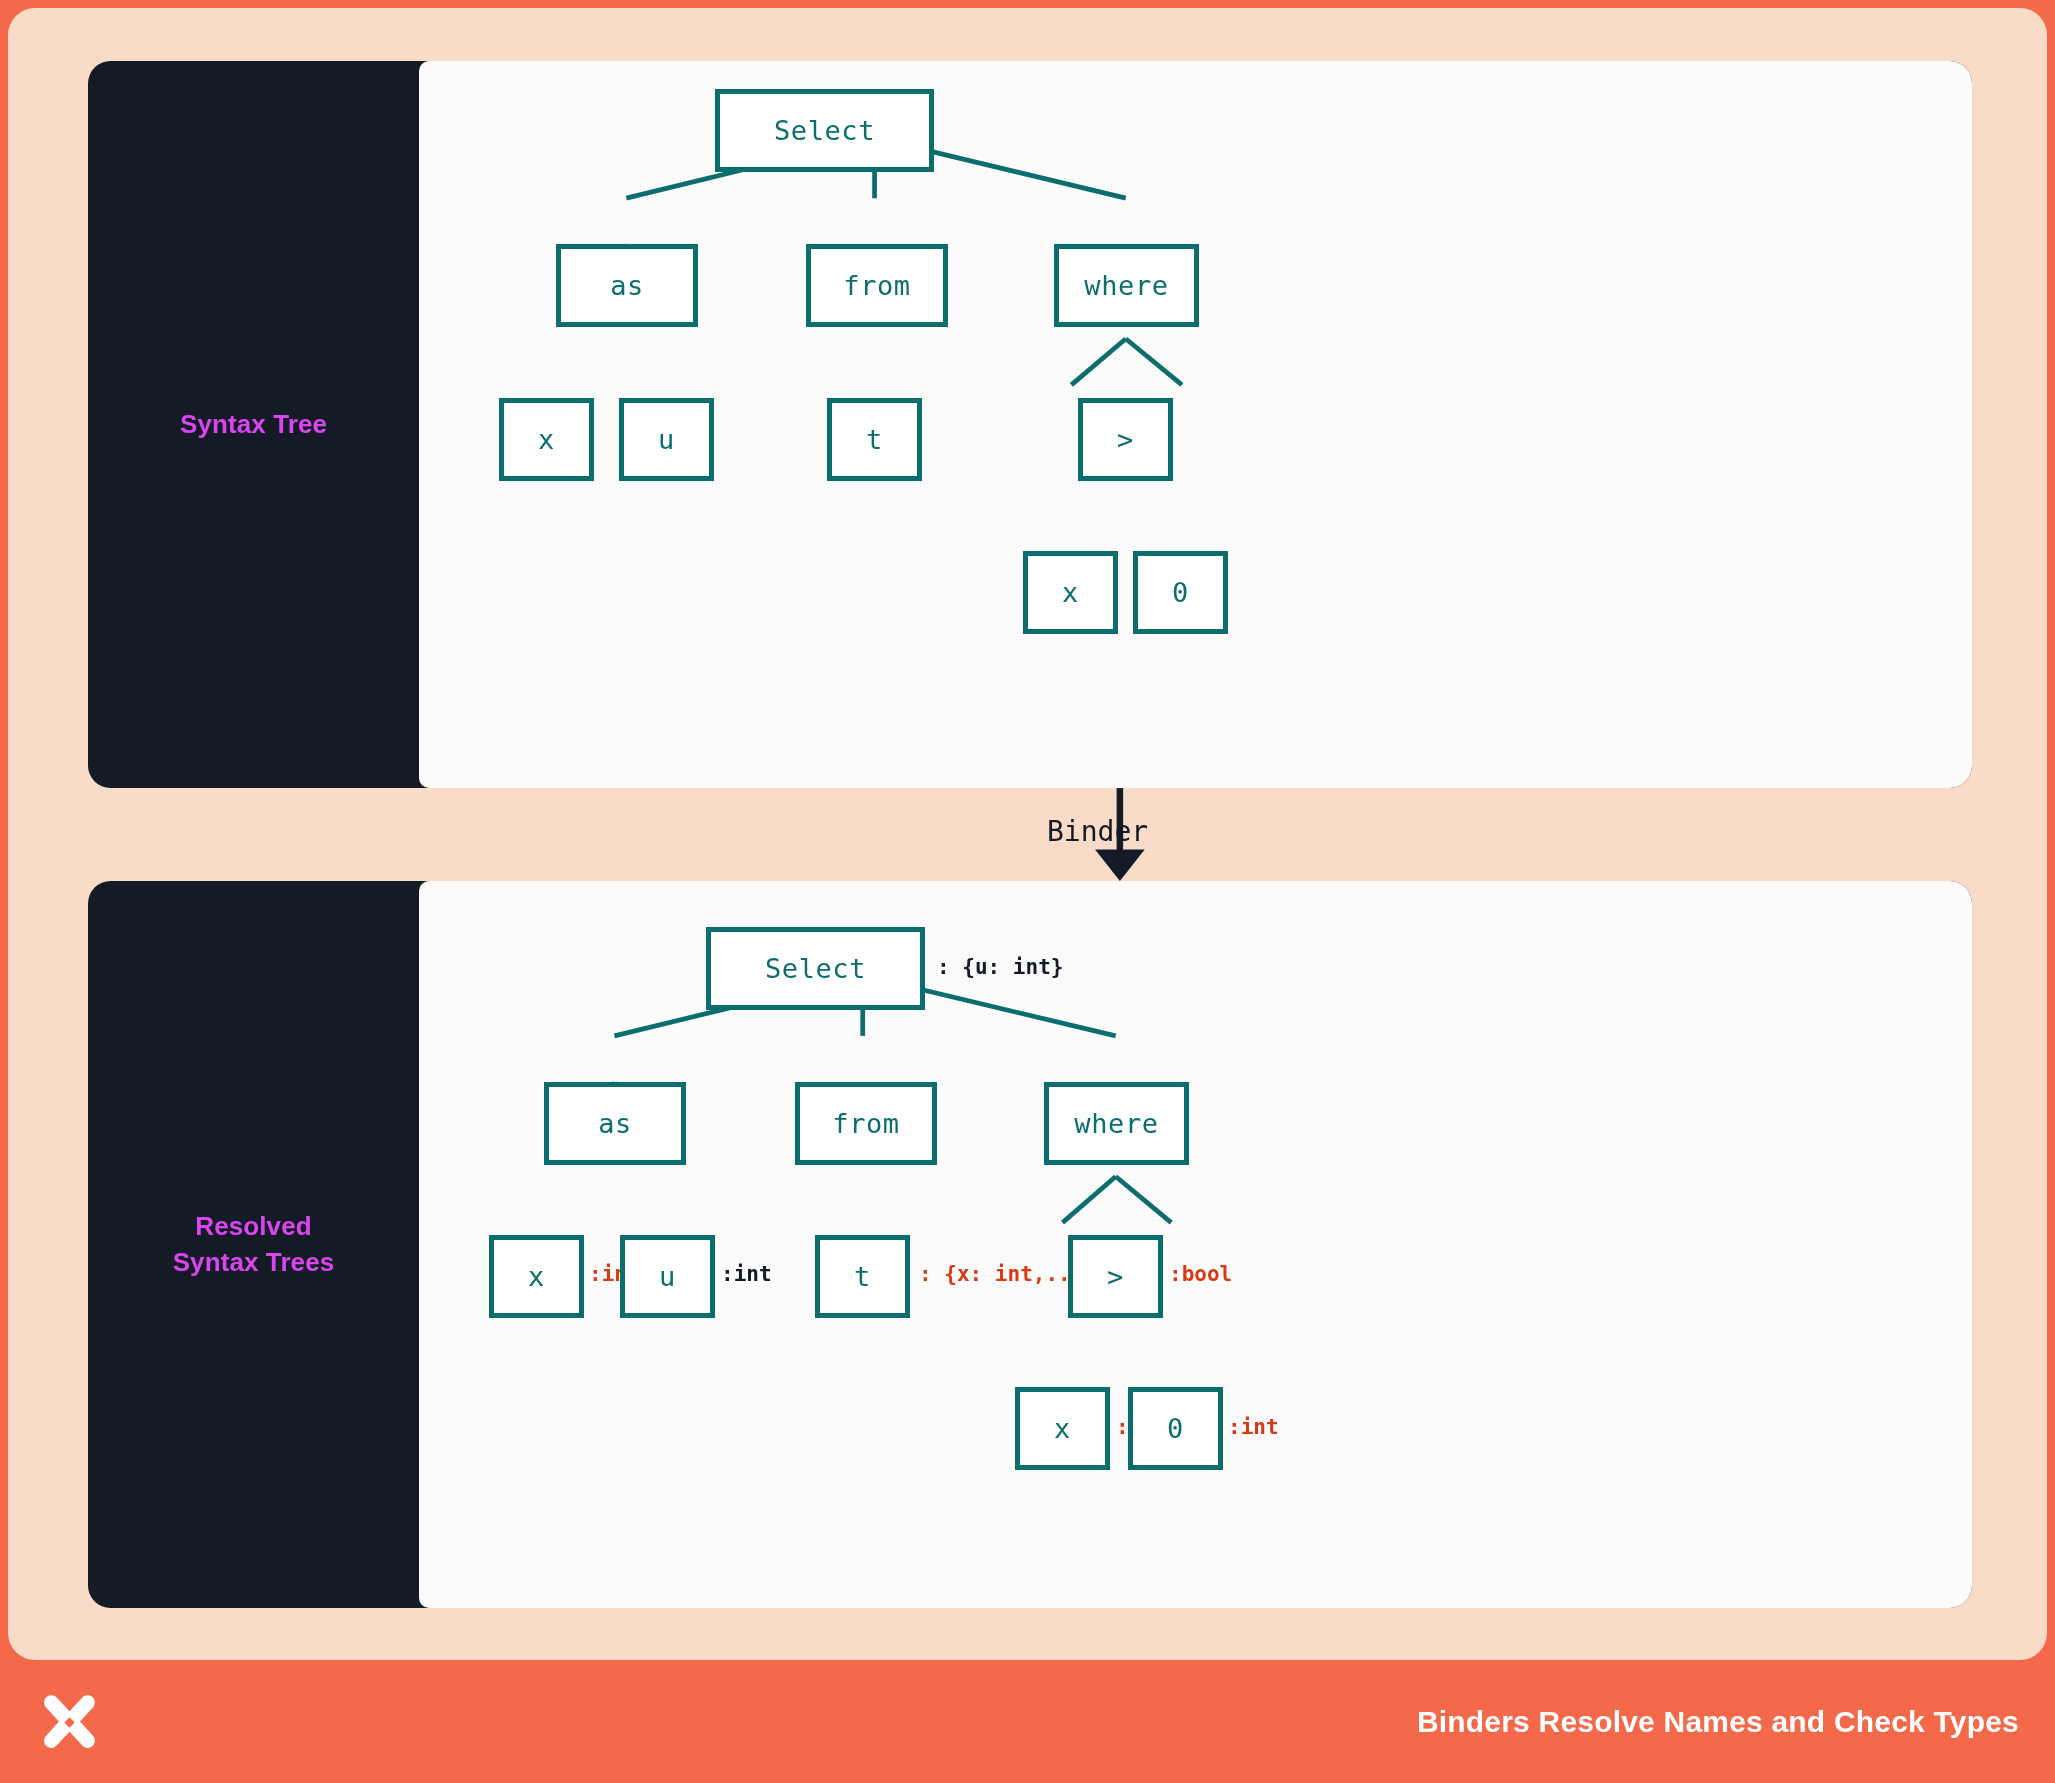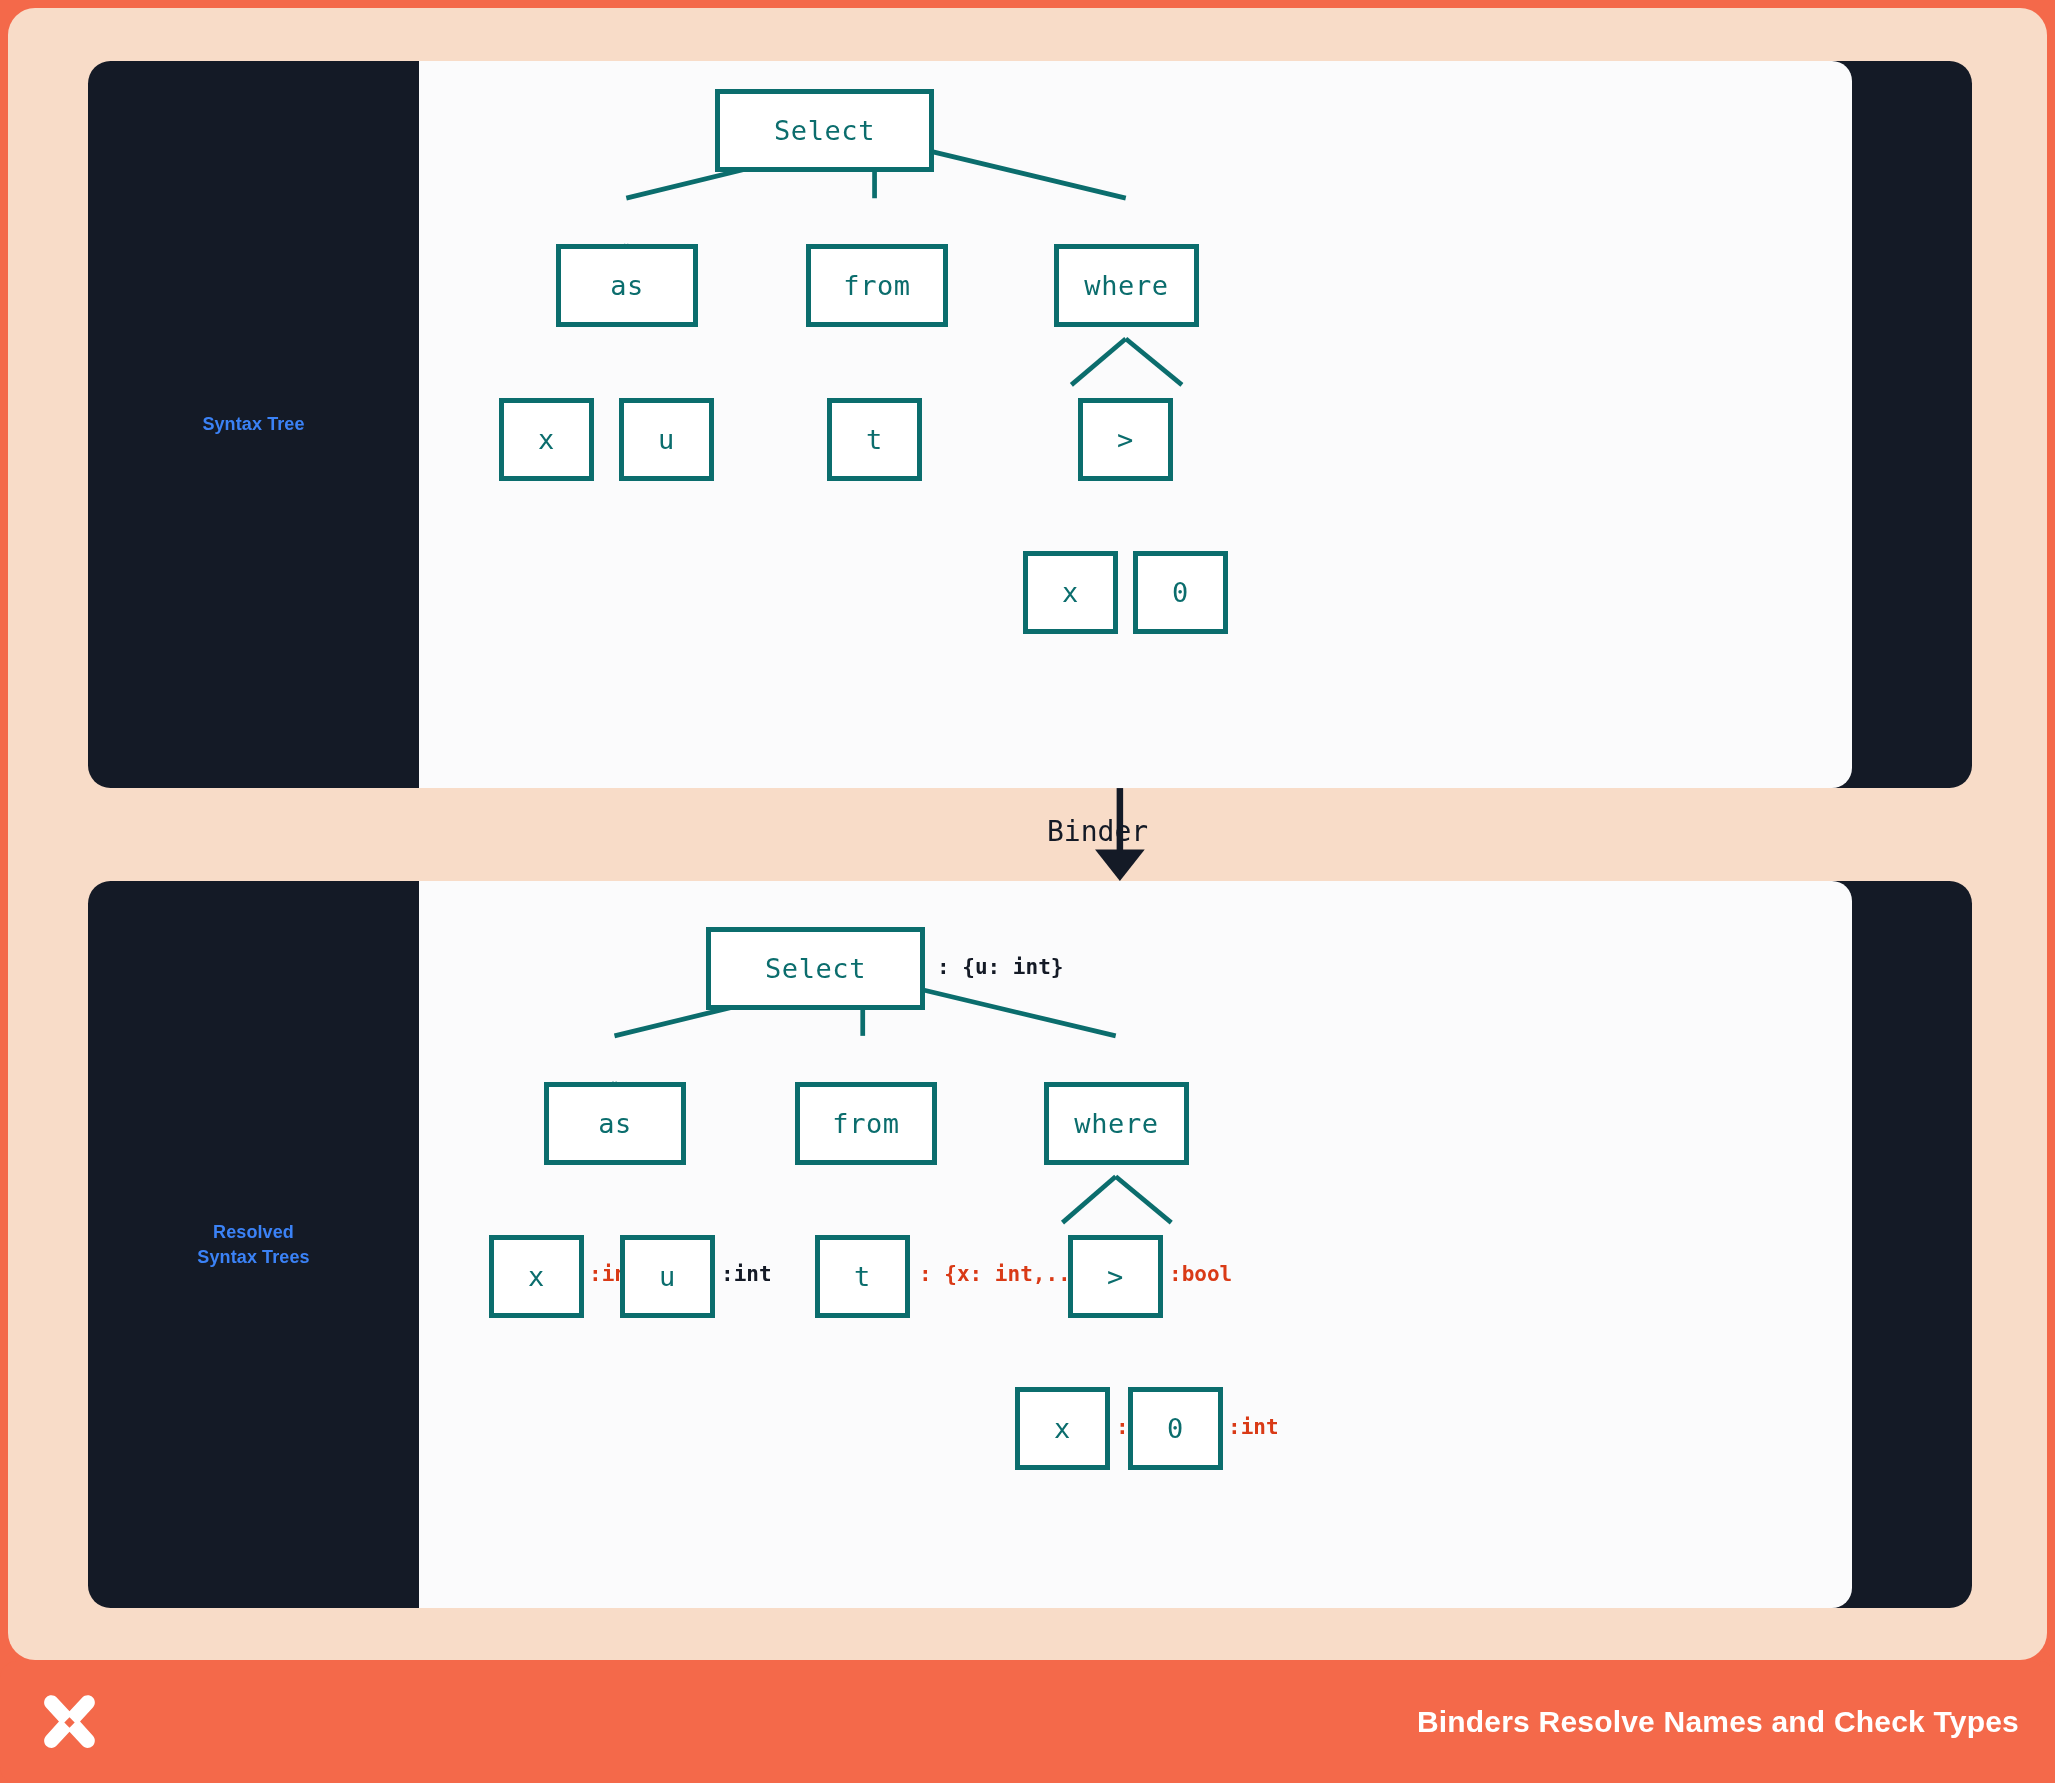--- a/index.html
+++ b/index.html
@@ -30,34 +30,35 @@
     overflow: hidden;
   }
   #panel-top   { left: 88px; top: 61px;  width: 1884px; height: 727px; }
   #panel-bottom{ left: 88px; top: 881px; width: 1884px; height: 727px; }
 
   .panel-label {
     position: absolute;
     left: 0; top: 0;
     width: 331px; height: 100%;
     display: flex; align-items: center; justify-content: center;
-    color: #3b82f6;
-    font-size: 18px;
+    color: #d946ef;
+    font-size: 26px;
     font-weight: 700;
     text-align: center;
     line-height: 1.38;
     letter-spacing: 0.1px;
   }
   .panel-canvas {
     position: absolute;
     left: 331px; top: 0;
-    width: 1433px; height: 100%;
+    width: 1553px; height: 100%;
     background: #FBFBFC;
     border-top-right-radius: 20px;
     border-bottom-right-radius: 20px;
+    border-radius: 10px;
   }
   .panel-canvas svg { position: absolute; left: 0; top: 0; }
 
   
   .node {
     position: absolute;
     border: 5.3px solid #0B6D6D;
     background: #FFFFFF;
     display: flex; align-items: center; justify-content: center;
     color: #0B6D6D;

